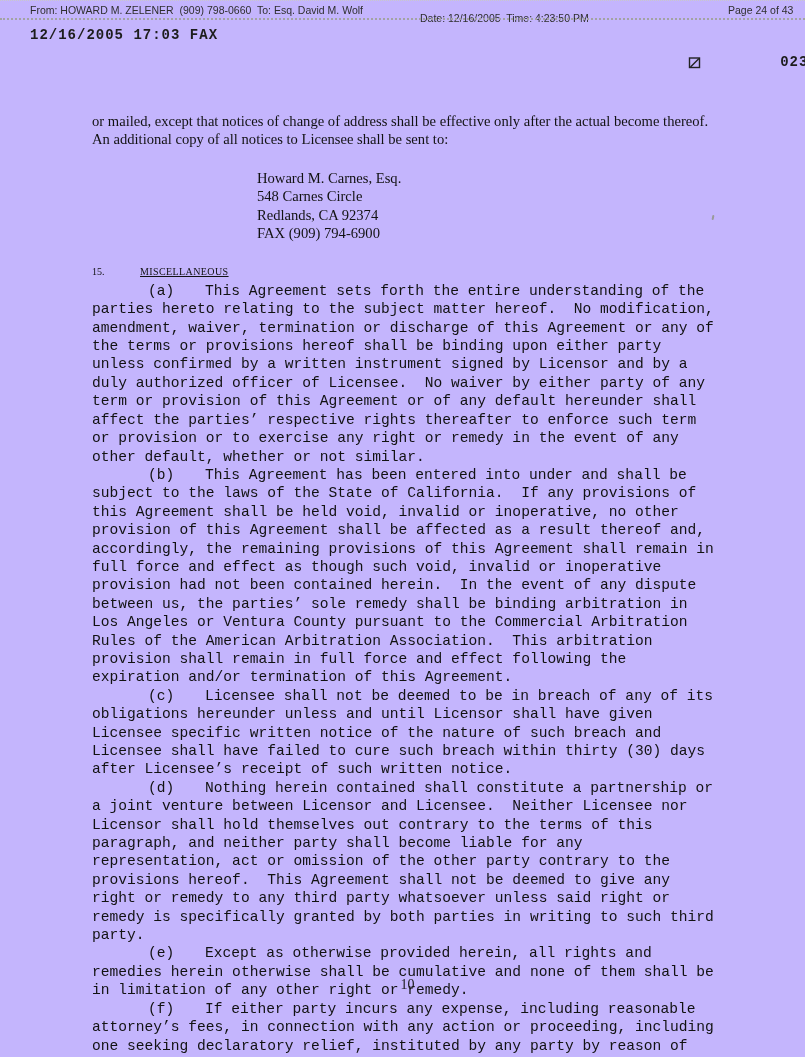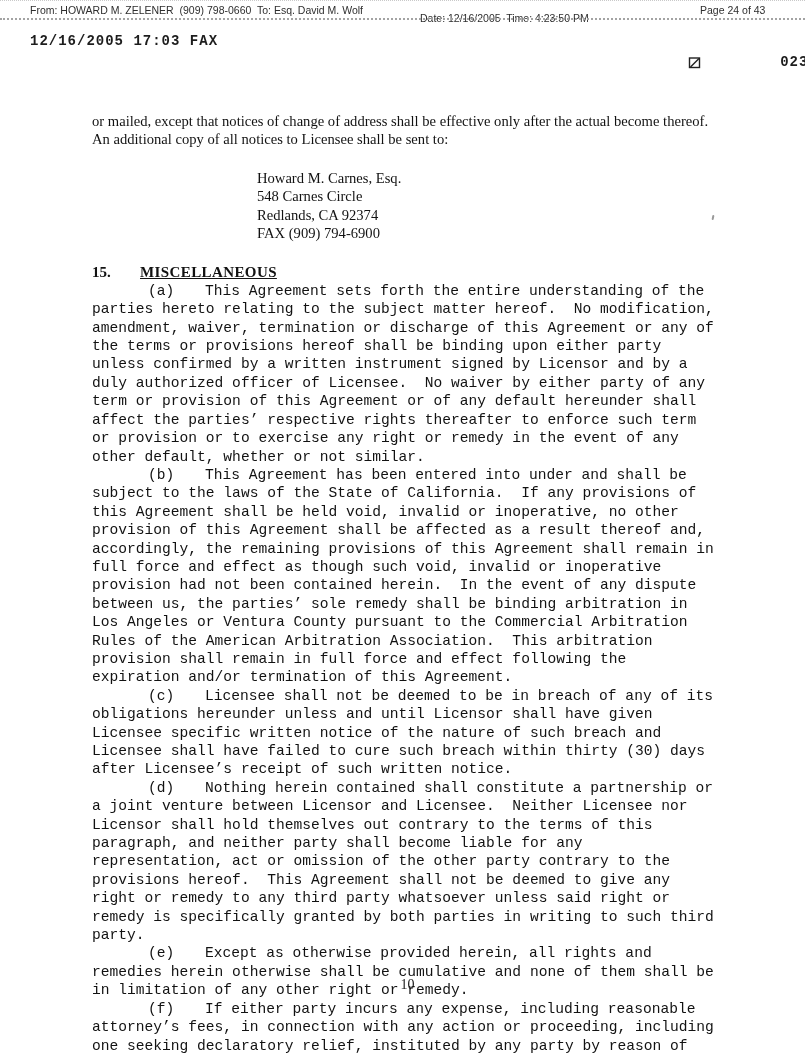--- a/index.html
+++ b/index.html
@@ -1,63 +1,63 @@
 <!DOCTYPE html>
 <html><head>
 <meta charset="utf-8">
 <style>
   html,body { margin:0; padding:0; background:#e8e8e8; }
   .page {
     position:relative;
     width:805px; height:1057px;
     margin:0 auto;
-    background:#ffffff;
+    background:#c4b5fd;
     overflow:hidden;
     color:#141414;
   }
 
   
   .dot-top {
     position:absolute; top:0; left:0; right:0; height:0;
     border-top:1px dotted #c9c9c9;
   }
   .fax-header {
     position:absolute; top:3px; left:0; right:0; height:15px;
     font-family:"Liberation Sans", sans-serif;
     font-size:10.5px; color:#2e2e2e; white-space:pre;
   }
   .fax-header .from  { position:absolute; left:30px;  top:1px; }
   .fax-header .date  { position:absolute; left:420px; top:1px;margin-top:8px; }
-  .fax-header .pages { position:absolute; left:700px; top:1px; }
+  .fax-header .pages { position:absolute; left:728px; top:1px; }
   .dot-sep {
     position:absolute; top:18px; left:0; right:0; height:0;
     border-top:2px dotted #a3a3a3;
   }
   .stamp-row {
     position:absolute; top:23px; left:0; right:0; height:18px;
     font-family:"Liberation Mono", monospace;
     font-size:14px; font-weight:bold; color:#1d1d1d;
     letter-spacing:1px; white-space:pre;
   }
-  .stamp-row .stamp-left  { position:absolute; left:30px; top:10px; }
+  .stamp-row .stamp-left  { position:absolute; left:30px; top:4px; }
   .stamp-row .stamp-right { position:absolute; left:688px; top:0; display:flex; align-items:center; gap:17px; }
   .stamp-right svg { display:block; margin-top:1px; }
 
   
   .doc {
     position:absolute; left:92px; top:112px; width:627px;
     font-family:"Liberation Serif", serif;
     font-size:14.6px; line-height:18.4px; color:#121212;
   }
   .doc p { margin:0; }
   .intro { white-space:pre-wrap; }
   .address { margin:20px 0 0 165px; }
   .heading {
     margin-top:21px;
-    font-weight:bold; font-size:15px;
+    font-weight:normal; font-size:10px;
   }
   .heading .num { display:inline-block; width:48px; }
   .heading .title { text-decoration:underline; letter-spacing:0.4px; }
   .clause {
     margin-top:18px;
     text-indent:56px;
     font-family:Liberation Mono, monospace;
   }
   .clause .plabel { display:inline-block; width:57px; text-indent:0; }
   .clause .ptext { white-space:pre-wrap; }

